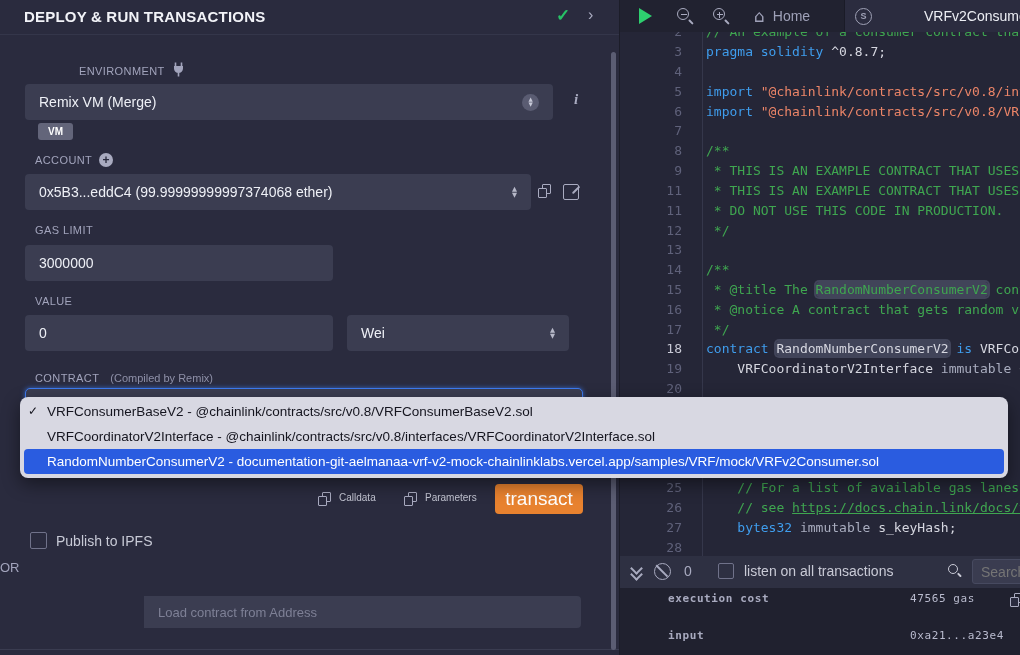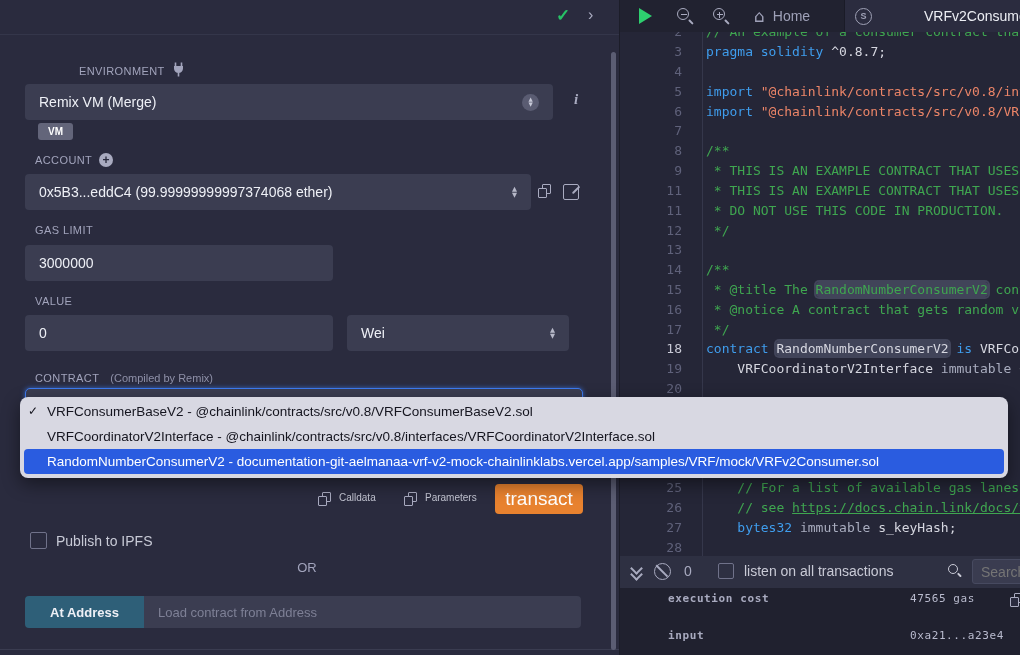--- a/index.html
+++ b/index.html
@@ -55,21 +55,21 @@
   .menu-item{position:relative;height:25px;line-height:25px;margin:0 4px;padding-left:23px;font-size:13.5px;color:#15151f;white-space:nowrap;overflow:hidden;border-radius:4px;}
   .menu-item.highlighted{background:#2a5ce0;color:#ffffff;}
   .menu-check{position:absolute;left:4px;top:0;font-size:12px;}
   .menu-check::after{content:"\2713";}
 
   
   .action-label{font-size:10px;color:#c3c5d2;}
   .btn-transact{position:absolute;left:495px;top:484px;width:88px;height:30px;background:#e8822f;border:none;border-radius:4px;color:#fff;font-size:19px;font-family:"Liberation Sans",sans-serif;}
   .checkbox{box-sizing:border-box;border:1px solid #70728a;border-radius:2px;background:transparent;display:inline-block;}
   .publish-label{position:absolute;left:56px;top:533px;font-size:14px;color:#c8cad6;}
-  .or-label{position:absolute;left:0;top:560px;width:614px;text-align:center;font-size:13px;color:#a2a4bc;}
+  .or-label{position:absolute;left:0;top:560px;width:614px;font-size:13px;color:#a2a4bc;}
   .btn-at-address{position:absolute;left:25px;top:596px;width:119px;height:32px;background:#2e5f78;border:none;border-radius:4px 0 0 4px;color:#eef0f6;font-weight:700;font-size:13px;font-family:"Liberation Sans",sans-serif;}
   .addr-input{left:144px;top:596px;width:437px;height:32px;border-radius:0 4px 4px 0;font-size:13px;}
   .panel-bottom-line{position:absolute;left:0;top:649px;width:620px;height:1px;background:#3a3c50;}
   .panel-scrollbar{position:absolute;left:611px;top:52px;width:5px;height:598px;background:#5b5d73;border-radius:3px;}
 
   
   .editor{position:absolute;left:620px;top:0;width:400px;height:655px;background:#252637;overflow:hidden;}
   .editor-divider{position:absolute;left:619px;top:0;width:1px;height:655px;background:#1c1d29;}
   .tabbar{position:absolute;left:0;top:0;width:400px;height:32px;background:#212230;}
   .ic-play{position:absolute;left:19px;top:8px;width:0;height:0;border-left:13px solid #2ecf6f;border-top:8px solid transparent;border-bottom:8px solid transparent;}
@@ -120,20 +120,21 @@
   .term-row{position:absolute;left:0;width:400px;height:16px;}
   .term-key{position:absolute;left:48px;font-family:"DejaVu Sans Mono",monospace;font-size:11px;font-weight:700;letter-spacing:.6px;color:#a8aabf;}
   .term-val{position:absolute;left:290px;font-family:"DejaVu Sans Mono",monospace;font-size:11px;letter-spacing:.6px;color:#b9bbce;white-space:nowrap;}
   .term-copy{position:absolute;left:390px;top:1px;}
 </style>
 </head>
 <body>
 
 <div class="left-panel">
   <div class="panel-header">
+    <div class="panel-title">DEPLOY &amp; RUN TRANSACTIONS</div>
     <span class="ic-check"></span>
     <span class="ic-chevron-right"></span>
   </div>
 
   <div class="fld-label" style="left:35px;top:62px;margin-left:44px;">
     <span>ENVIRONMENT</span>
     <span class="ic-plug">
       <svg width="13" height="15" viewBox="0 0 13 15">
           <path d="M3.5 0.5v3.5M9.5 0.5v3.5" stroke="#a2a4bc" stroke-width="1.6"></path>
           <path d="M2 4h9v2.5a4.5 4.5 0 0 1-9 0z" fill="#a2a4bc"></path>
@@ -183,21 +184,20 @@
   <span class="action-label" style="position:absolute;left:339px;top:492px;">Calldata</span>
   <span class="ic-copy" style="position:absolute;left:404px;top:492px;"></span>
   <span class="action-label" style="position:absolute;left:425px;top:492px;">Parameters</span>
   <button class="btn-transact">transact</button>
 
   <span class="checkbox" style="position:absolute;left:30px;top:532px;width:17px;height:17px;"></span>
   <span class="publish-label">Publish to IPFS</span>
 
   <div class="or-label">OR</div>
 
-  <button class="btn-at-address">At Address</button>
   <input class="rx-input addr-input" placeholder="Load contract from Address" style="">
 
   <div class="panel-bottom-line"></div>
   <div class="panel-scrollbar"></div>
 </div>
 
 <div class="editor">
   <div class="tabbar">
     <span class="ic-play"></span>
     <span class="ic-zoom" style="left:57px;top:8px;">

